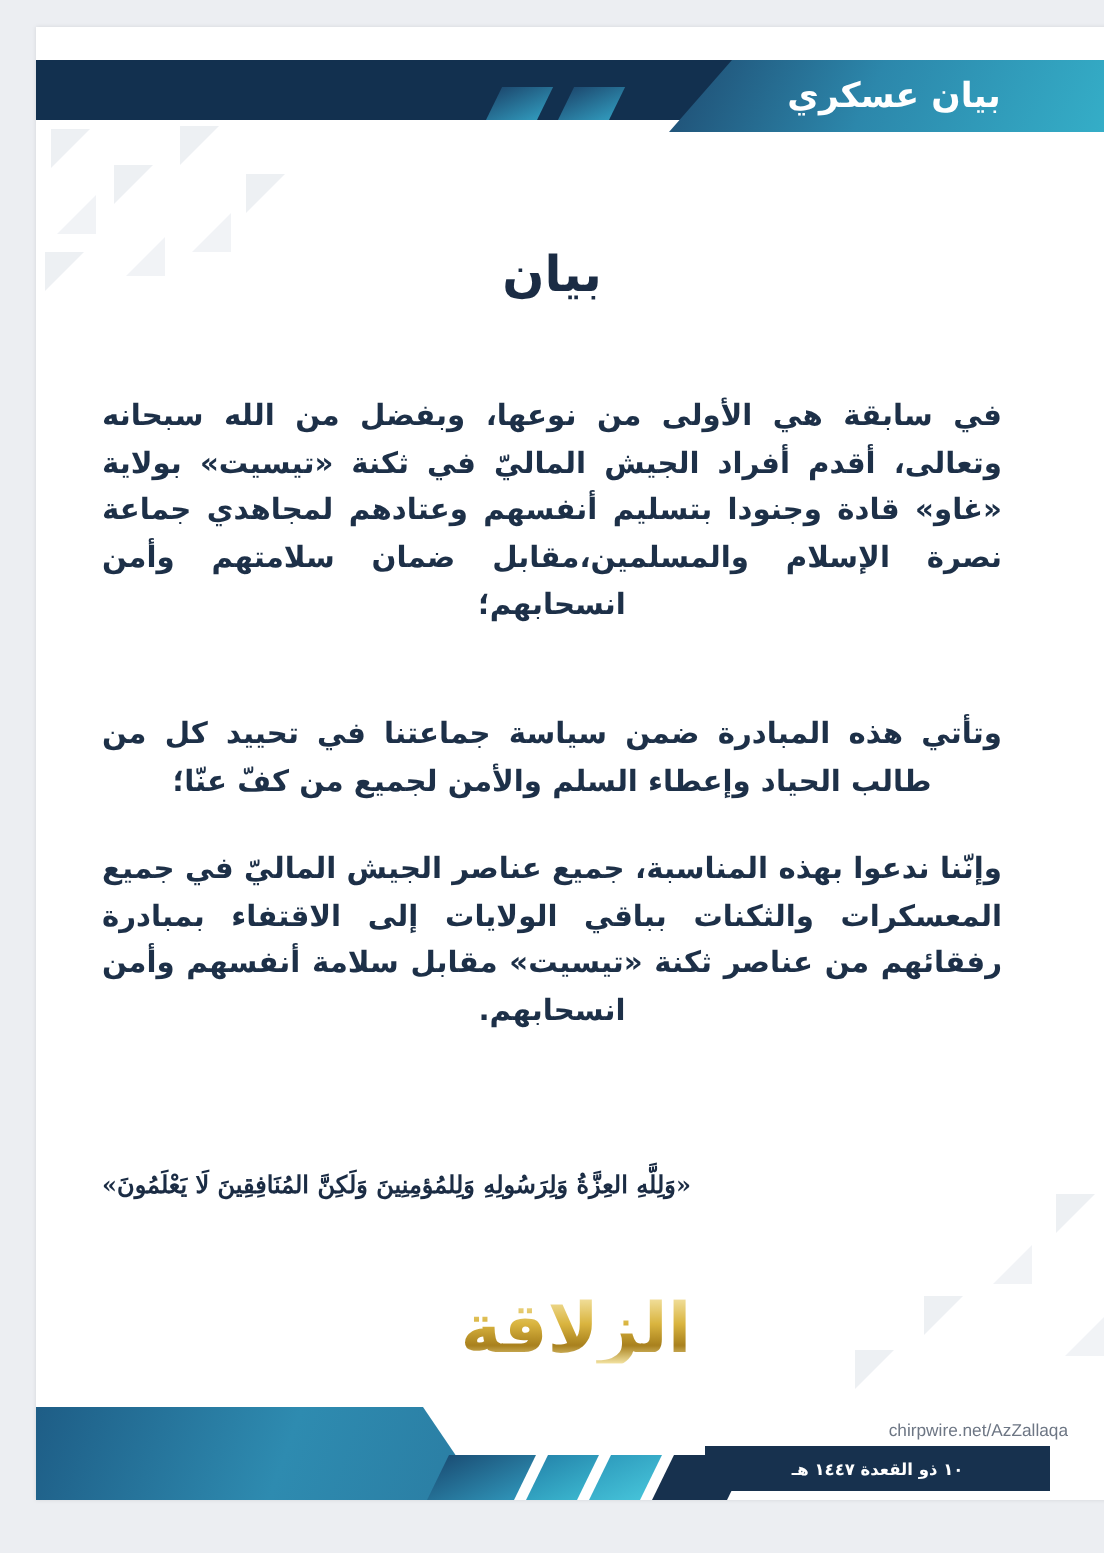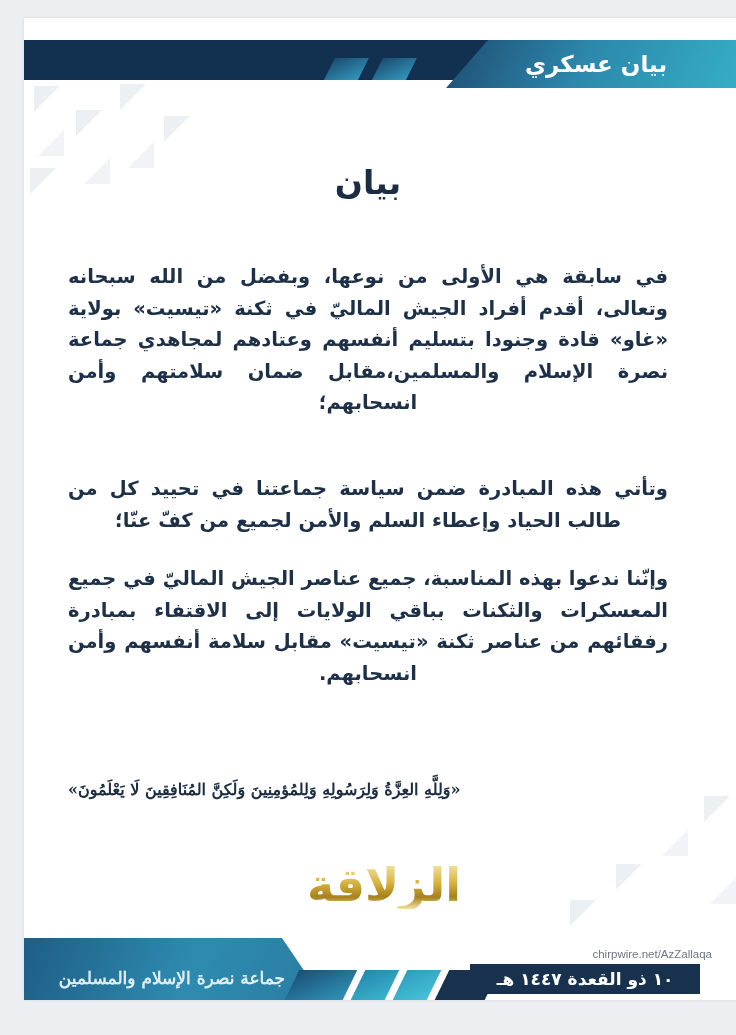--- a/index.html
+++ b/index.html
@@ -182,21 +182,21 @@
   }
   .footer-date {
     position: absolute;
     right: 12px; bottom: 6px;
     width: 230px; height: 30px;
     background: #17314e;
     display: flex;
     align-items: center;
     justify-content: center;
     color: #ffffff;
-    font-size: 17px;
+    font-size: 11px;
     font-weight: bold;
     direction: rtl;
   }
   .footer-url {
     position: absolute;
     right: 0; bottom: 40px;
     color: #6d7684;
     font-size: 11.5px;
     direction: ltr;
     font-family: "Liberation Sans", sans-serif;
@@ -244,21 +244,20 @@
   <div class="verse">«وَلِلَّهِ العِزَّةُ وَلِرَسُولِهِ وَلِلمُؤمِنِينَ وَلَكِنَّ المُنَافِقِينَ لَا يَعْلَمُونَ»</div>
 
   <div class="logo">
     <div class="logo-mark">الزلاقة</div>
   </div>
 
   <div class="footer">
 
     <div class="footer-left"></div>
 
-    <div class="footer-calligraphy">جماعة نصرة الإسلام والمسلمين</div>
 
     <div class="footer-chev" style="left:268px; width:58px; background:linear-gradient(150deg,#1b4f76,#2f93b7);"></div>
     <div class="footer-chev" style="left:334px; width:34px; background:linear-gradient(150deg,#2687ad,#3ab4cd);"></div>
     <div class="footer-chev" style="left:376px; width:34px; background:linear-gradient(150deg,#2f9dbe,#45c2d8);"></div>
     <div class="footer-chev" style="left:418px; width:50px; background:#17314e;"></div>
 
     <div class="footer-url">chirpwire.net/AzZallaqa</div>
 
     <div class="footer-date">١٠ ذو القعدة ١٤٤٧ هـ</div>
   </div>

